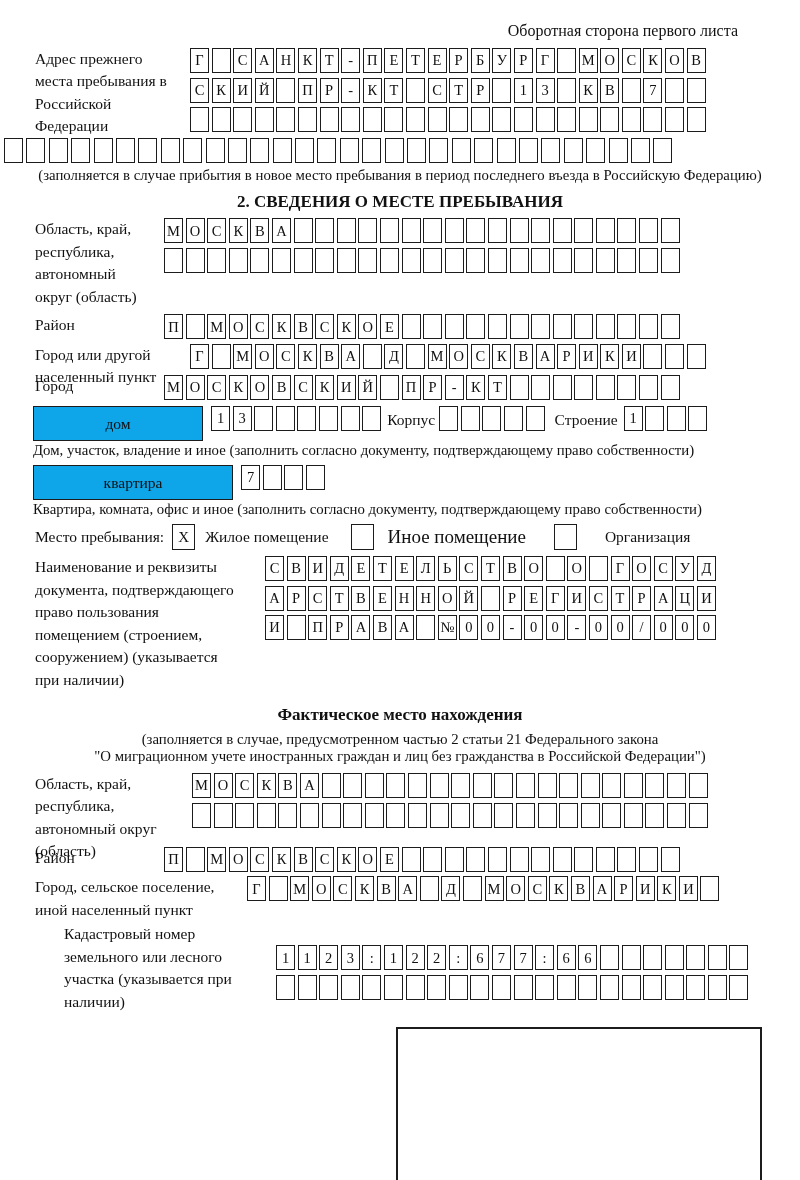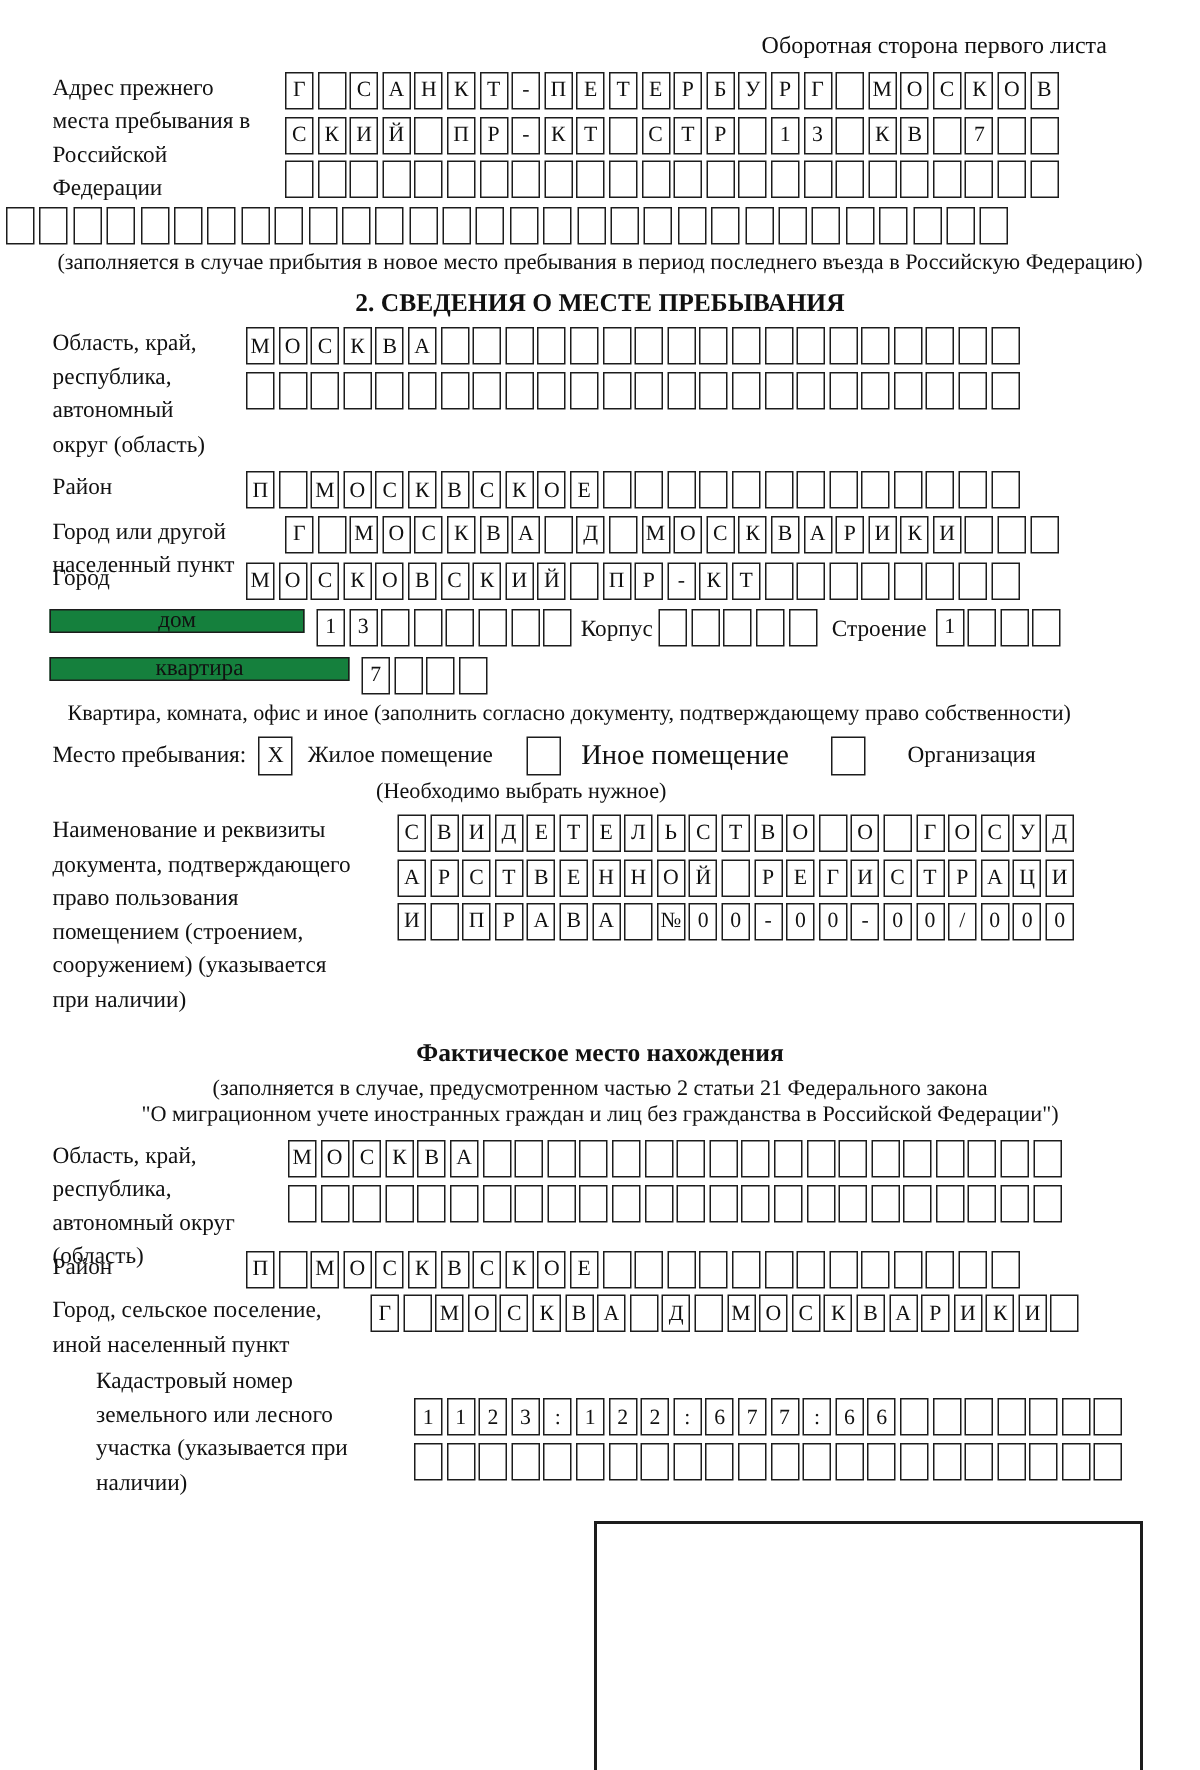--- a/index.html
+++ b/index.html
@@ -24,21 +24,21 @@
     border: 1.6px solid #1c1c1c;
     display: inline-flex; align-items: center; justify-content: center;
     font-size: 14.5px; line-height: 1; background: #fff;
   }
   .boxrow.wide { gap: 3.4px; margin-left: 4px; }
 
   .note-center { text-align: center; font-size: 14.8px; margin-top: 0; }
   .sec-title { text-align: center; font-weight: bold; font-size: 17px; margin: 8px 0 6px 0; }
 
   .widebox {
-    height: 16px; border: 1.6px solid #1c1c1c; background: #15803d;
+    height: 35px; border: 1.6px solid #1c1c1c; background: #0ea5e9;
     display: inline-flex; align-items: center; justify-content: center;
     font-size: 15.5px; flex: 0 0 auto;
   }
   .inline-lbl { font-size: 15.5px; line-height: 28px; flex: 0 0 auto; }
 
   .caption { font-size: 14.8px; padding-left: 35px; margin: 1px 0 6px 0; }
 
   .chk-row { display: flex; align-items: center; padding-left: 35px; margin-top: 6px; }
   .chkbox {
     width: 23px; height: 26px; border: 1.6px solid #1c1c1c;
@@ -354,48 +354,48 @@
         <span class="cbox"></span>
       </div>
     <div class="inline-lbl" style="margin-left:10px; margin-right:6px;">Строение</div>
     <div class="boxrow">
         <span class="cbox">1</span>
         <span class="cbox"></span>
         <span class="cbox"></span>
         <span class="cbox"></span>
       </div>
   </div>
+  <div class="caption" style="padding-left:33px;">Дом, участок, владение и иное (заполнить согласно документу, подтверждающему право собственности)</div>
 
   <div style="display:flex; align-items:flex-start; padding-left:33px; margin-top:2px;">
     <div class="widebox" style="width:200px;">квартира</div>
     <div class="boxrow" style="margin-left:8px;">
         <span class="cbox">7</span>
         <span class="cbox"></span>
         <span class="cbox"></span>
         <span class="cbox"></span>
       </div>
   </div>
-  <div class="caption" style="padding-left:45px;">Квартира, комната, офис и иное (заполнить согласно документу, подтверждающему право собственности)</div>
+  <div class="caption" style="padding-left:33px;">Квартира, комната, офис и иное (заполнить согласно документу, подтверждающему право собственности)</div>
 
   <div class="chk-row">
     <span style="font-size:15.5px;">Место пребывания:</span>
     <span class="chkbox" style="margin-left:8px;">
         <span>X</span>
       </span>
     <span style="font-size:15.5px; margin-left:10px;font-family:Liberation Serif, serif;">Жилое помещение</span>
     <span class="chkbox" style="margin-left:22px;">
         <span></span>
       </span>
     <span style="font-size:19px; margin-left:14px;">Иное помещение</span>
     <span class="chkbox" style="margin-left:28px;">
         <span></span>
       </span>
     <span style="font-size:15.5px; margin-left:28px;">Организация</span>
   </div>
-  <div class="chk-note">(Необходимо выбрать нужное)</div>
 
   <div class="frow mt6">
     <div class="lbl" style="width:253px; padding-right:10px;">Наименование и реквизиты документа, подтверждающего право пользования помещением (строением, сооружением) (указывается при наличии)</div>
     <div class="rows">
       <div class="boxrow">
           <span class="cbox">С</span>
           <span class="cbox">В</span>
           <span class="cbox">И</span>
           <span class="cbox">Д</span>
           <span class="cbox">Е</span>

